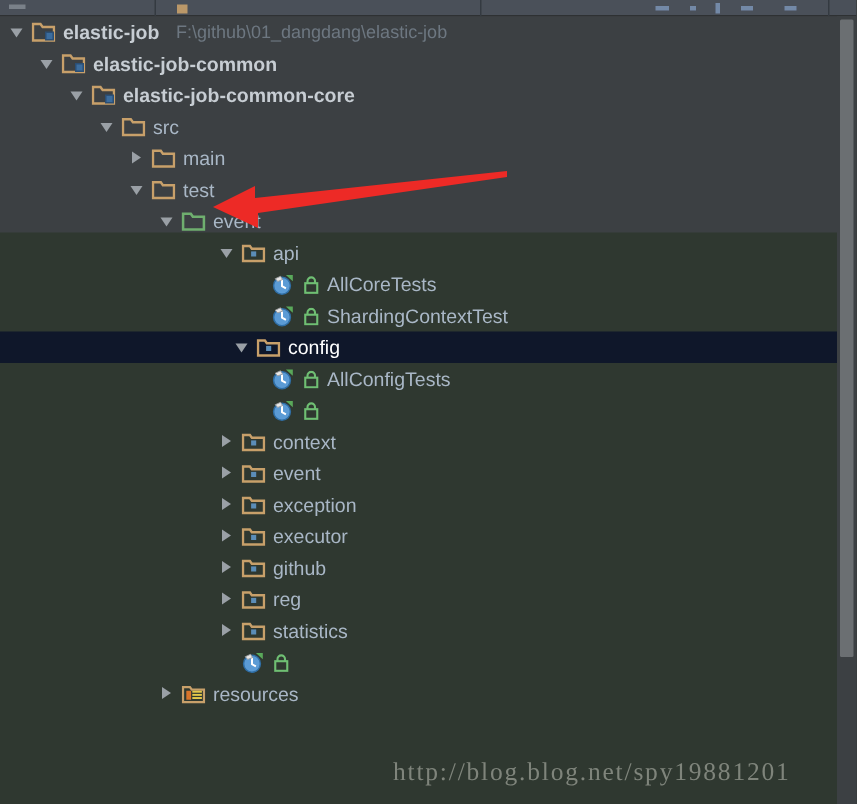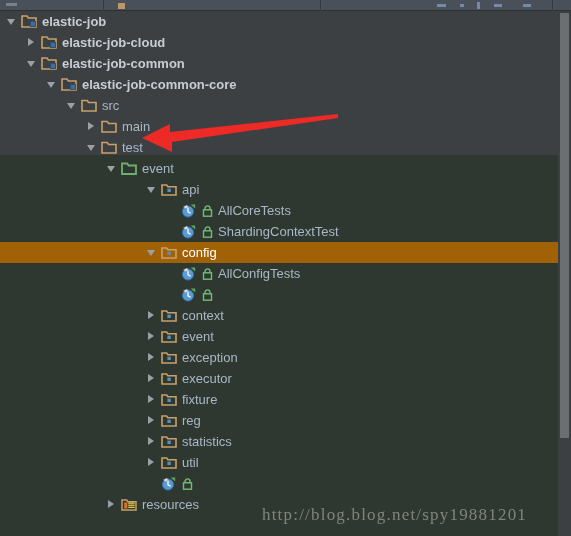--- a/index.html
+++ b/index.html
@@ -54,21 +54,21 @@
     position: relative;
     height: 21px;
     display: flex;
     align-items: center;
     white-space: nowrap;
     color: #a9b7c6;
     font-size: 13px;
     line-height: 21px;
     user-select: none;
   }
-  .row.selected { background: #a16207; }
+  .row.selected { background: #0f172a; padding-left: 10px; }
   .row.selected .label { color: #ffffff; }
   .row.bold .label { font-weight: bold; color: #c7cdd3; }
 
   
   .indent { flex: 0 0 auto; height: 21px; }
 
   
   .tw {
     flex: 0 0 auto;
     width: 16px; height: 21px;
@@ -171,31 +171,21 @@
         <div class="row bold">
           <span class="indent" style="width: 4px;"></span>
           <span class="tw expanded"></span>
           <span class="icon">
             <svg width="16" height="15" viewBox="0 0 16 15">
               <path d="M1 2h5l1.4 2H15v9H1z" fill="none" stroke="#c8a06a" stroke-width="1.6"></path>
               <rect x="9.5" y="7.5" width="5" height="5" fill="#3c6d9e" stroke="#2b4f75"></rect>
             </svg>
           </span>
           <span class="label">elastic-job</span>
-        </div>
-        <div class="row bold">
-          <span class="indent" style="width: 24px;"></span>
-          <span class="tw collapsed"></span>
-          <span class="icon">
-            <svg width="16" height="15" viewBox="0 0 16 15">
-              <path d="M1 2h5l1.4 2H15v9H1z" fill="none" stroke="#c8a06a" stroke-width="1.6"></path>
-              <rect x="9.5" y="7.5" width="5" height="5" fill="#3c6d9e" stroke="#2b4f75"></rect>
-            </svg>
-          </span>
-          <span class="label">elastic-job-cloud</span>
+          <span class="path-hint">F:\github\01_dangdang\elastic-job</span>
         </div>
         <div class="row bold">
           <span class="indent" style="width: 24px;"></span>
           <span class="tw expanded"></span>
           <span class="icon">
             <svg width="16" height="15" viewBox="0 0 16 15">
               <path d="M1 2h5l1.4 2H15v9H1z" fill="none" stroke="#c8a06a" stroke-width="1.6"></path>
               <rect x="9.5" y="7.5" width="5" height="5" fill="#3c6d9e" stroke="#2b4f75"></rect>
             </svg>
           </span>
@@ -395,21 +385,21 @@
         </div>
         <div class="row">
           <span class="indent" style="width: 144px;"></span>
           <span class="tw collapsed"></span>
           <span class="icon">
             <svg width="16" height="15" viewBox="0 0 16 15">
               <path d="M1 3h4.6l1.3 1.8H15V13H1z" fill="none" stroke="#c8a06a" stroke-width="1.6"></path>
               <rect x="6.4" y="6.6" width="3.4" height="3.4" fill="#5b8db8"></rect>
             </svg>
           </span>
-          <span class="label">fixture</span>
+          <span class="label">github</span>
         </div>
         <div class="row">
           <span class="indent" style="width: 144px;"></span>
           <span class="tw collapsed"></span>
           <span class="icon">
             <svg width="16" height="15" viewBox="0 0 16 15">
               <path d="M1 3h4.6l1.3 1.8H15V13H1z" fill="none" stroke="#c8a06a" stroke-width="1.6"></path>
               <rect x="6.4" y="6.6" width="3.4" height="3.4" fill="#5b8db8"></rect>
             </svg>
           </span>
@@ -418,31 +408,20 @@
         <div class="row">
           <span class="indent" style="width: 144px;"></span>
           <span class="tw collapsed"></span>
           <span class="icon">
             <svg width="16" height="15" viewBox="0 0 16 15">
               <path d="M1 3h4.6l1.3 1.8H15V13H1z" fill="none" stroke="#c8a06a" stroke-width="1.6"></path>
               <rect x="6.4" y="6.6" width="3.4" height="3.4" fill="#5b8db8"></rect>
             </svg>
           </span>
           <span class="label">statistics</span>
-        </div>
-        <div class="row">
-          <span class="indent" style="width: 144px;"></span>
-          <span class="tw collapsed"></span>
-          <span class="icon">
-            <svg width="16" height="15" viewBox="0 0 16 15">
-              <path d="M1 3h4.6l1.3 1.8H15V13H1z" fill="none" stroke="#c8a06a" stroke-width="1.6"></path>
-              <rect x="6.4" y="6.6" width="3.4" height="3.4" fill="#5b8db8"></rect>
-            </svg>
-          </span>
-          <span class="label">util</span>
         </div>
         <div class="row">
           <span class="indent" style="width: 144px;"></span>
           <span class="tw"></span>
           <span class="icon">
             <svg width="16" height="15" viewBox="0 0 16 15">
               <circle cx="7" cy="8.5" r="5.6" fill="#5b9bd5" stroke="#2f6ea5"></circle>
               <path d="M7 4.6v4.2l2.6 1.5" stroke="#ffffff" stroke-width="1.3" fill="none"></path>
               <path d="M2.5 3.8 6 2.2 7.4 4.4 4.2 5.6z" fill="#e8e8e8" stroke="#9a9a9a" stroke-width=".6"></path>
               <path d="M9.6 1.4h4.6v4.1z" fill="#5aa95a"></path>

